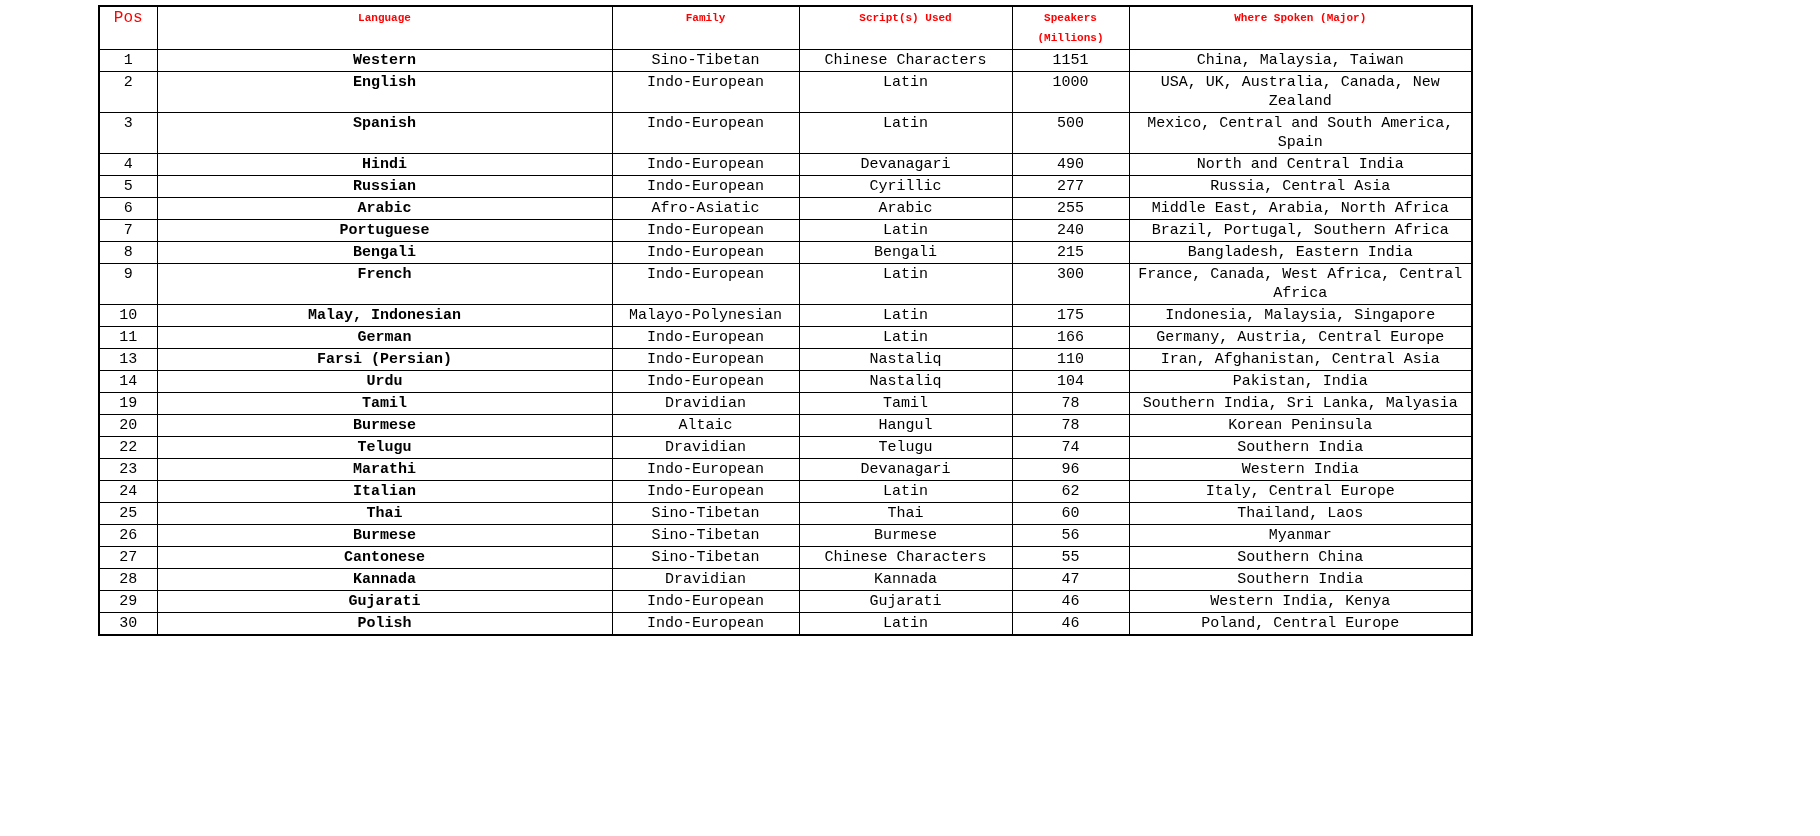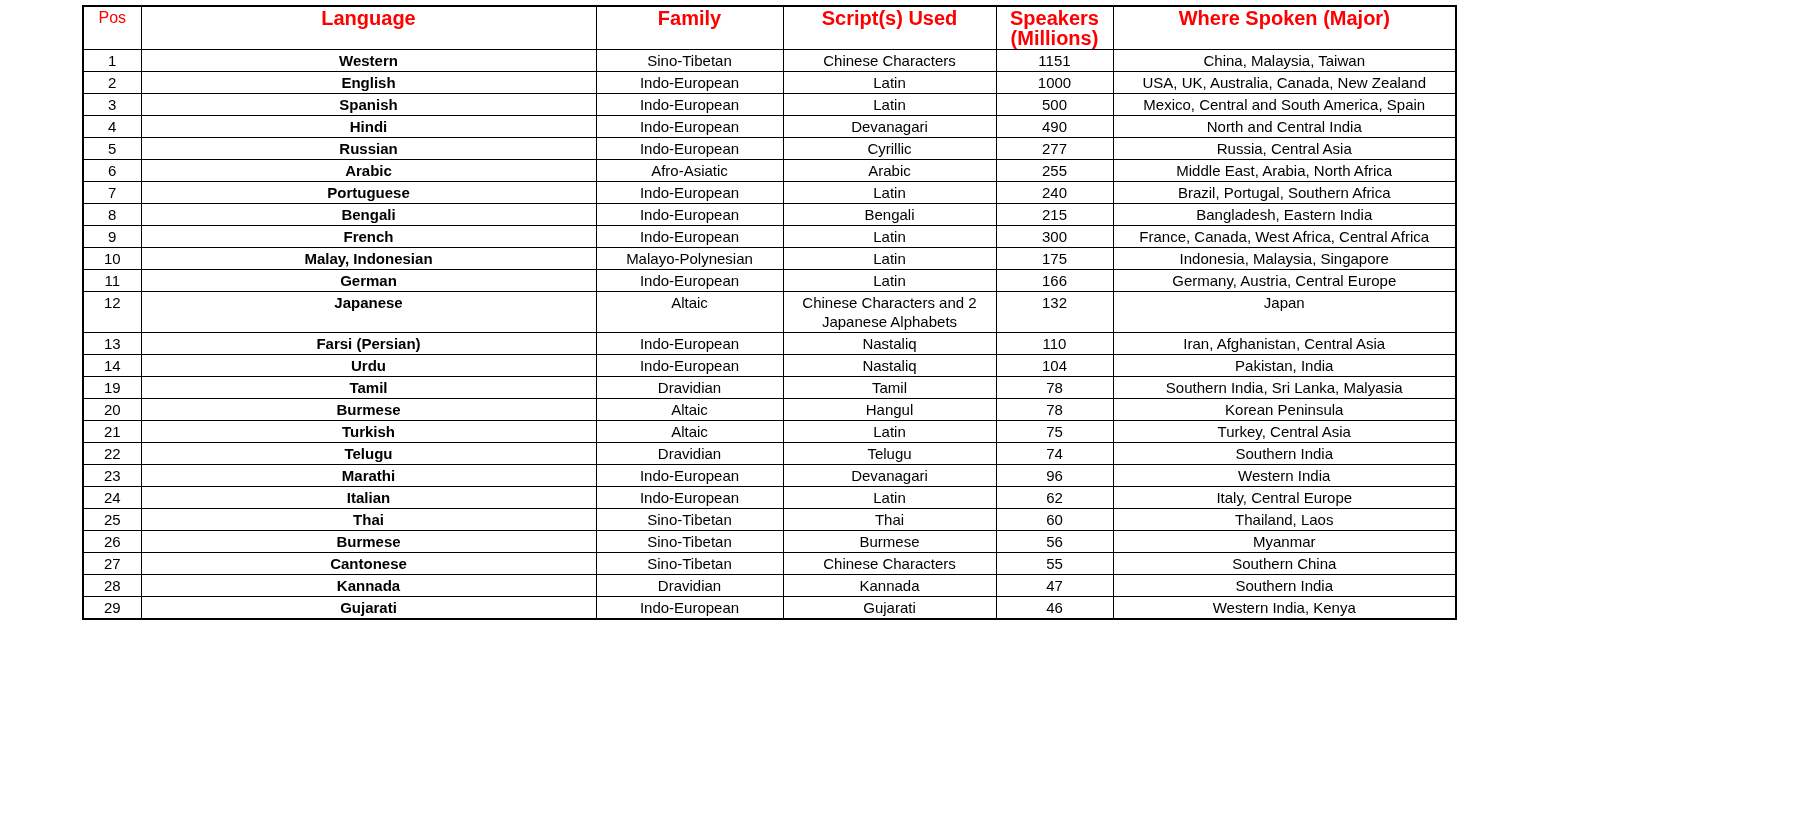--- a/index.html
+++ b/index.html
@@ -6,41 +6,42 @@
     margin: 0;
     padding: 0;
     background: #ffffff;
     width: 1820px;
     height: 836px;
     overflow: hidden;
     font-family: "Liberation Sans", sans-serif;
   }
   .table-wrap {
     position: absolute;
-    left: 82px;
+    left: 98px;
     top: 5px;
+    font-family: Liberation Mono, monospace;
   }
   table.lang-table {
     border-collapse: collapse;
     table-layout: fixed;
     width: 1373px;
     border: 2px solid #000000;
   }
   .lang-table th, .lang-table td {
     border: 1px solid #000000;
     vertical-align: top;
     text-align: center;
     padding: 1px 3px;
     box-sizing: border-box;
     overflow: hidden;
   }
   .lang-table thead th {
     height: 39px;
     color: #ff0000;
-    font-size: 20px;
+    font-size: 11px;
     font-weight: bold;
     line-height: 20px;
   }
   .lang-table thead th.pos-h {
     font-weight: normal;
     font-size: 16px;
   }
   .lang-table tbody tr {
     height: 22px;
   }
@@ -168,29 +169,20 @@
         </tr>
         <tr>
           <td class="c-pos">11</td>
           <td class="c-language">German</td>
           <td class="c-family">Indo-European</td>
           <td class="c-script">Latin</td>
           <td class="c-speakers">166</td>
           <td class="c-where">Germany, Austria, Central Europe</td>
         </tr>
         <tr>
-          <td class="c-pos">12</td>
-          <td class="c-language">Japanese</td>
-          <td class="c-family">Altaic</td>
-          <td class="c-script">Chinese Characters and 2
-Japanese Alphabets</td>
-          <td class="c-speakers">132</td>
-          <td class="c-where">Japan</td>
-        </tr>
-        <tr>
           <td class="c-pos">13</td>
           <td class="c-language">Farsi (Persian)</td>
           <td class="c-family">Indo-European</td>
           <td class="c-script">Nastaliq</td>
           <td class="c-speakers">110</td>
           <td class="c-where">Iran, Afghanistan, Central Asia</td>
         </tr>
         <tr>
           <td class="c-pos">14</td>
           <td class="c-language">Urdu</td>
@@ -209,28 +201,20 @@
         </tr>
         <tr>
           <td class="c-pos">20</td>
           <td class="c-language">Burmese</td>
           <td class="c-family">Altaic</td>
           <td class="c-script">Hangul</td>
           <td class="c-speakers">78</td>
           <td class="c-where">Korean Peninsula</td>
         </tr>
         <tr>
-          <td class="c-pos">21</td>
-          <td class="c-language">Turkish</td>
-          <td class="c-family">Altaic</td>
-          <td class="c-script">Latin</td>
-          <td class="c-speakers">75</td>
-          <td class="c-where">Turkey, Central Asia</td>
-        </tr>
-        <tr>
           <td class="c-pos">22</td>
           <td class="c-language">Telugu</td>
           <td class="c-family">Dravidian</td>
           <td class="c-script">Telugu</td>
           <td class="c-speakers">74</td>
           <td class="c-where">Southern India</td>
         </tr>
         <tr>
           <td class="c-pos">23</td>
           <td class="c-language">Marathi</td>
@@ -280,15 +264,23 @@
           <td class="c-where">Southern India</td>
         </tr>
         <tr>
           <td class="c-pos">29</td>
           <td class="c-language">Gujarati</td>
           <td class="c-family">Indo-European</td>
           <td class="c-script">Gujarati</td>
           <td class="c-speakers">46</td>
           <td class="c-where">Western India, Kenya</td>
         </tr>
+        <tr>
+          <td class="c-pos">30</td>
+          <td class="c-language">Polish</td>
+          <td class="c-family">Indo-European</td>
+          <td class="c-script">Latin</td>
+          <td class="c-speakers">46</td>
+          <td class="c-where">Poland, Central Europe</td>
+        </tr>
       </tbody>
   </table>
 </div>
 
 </body></html>

